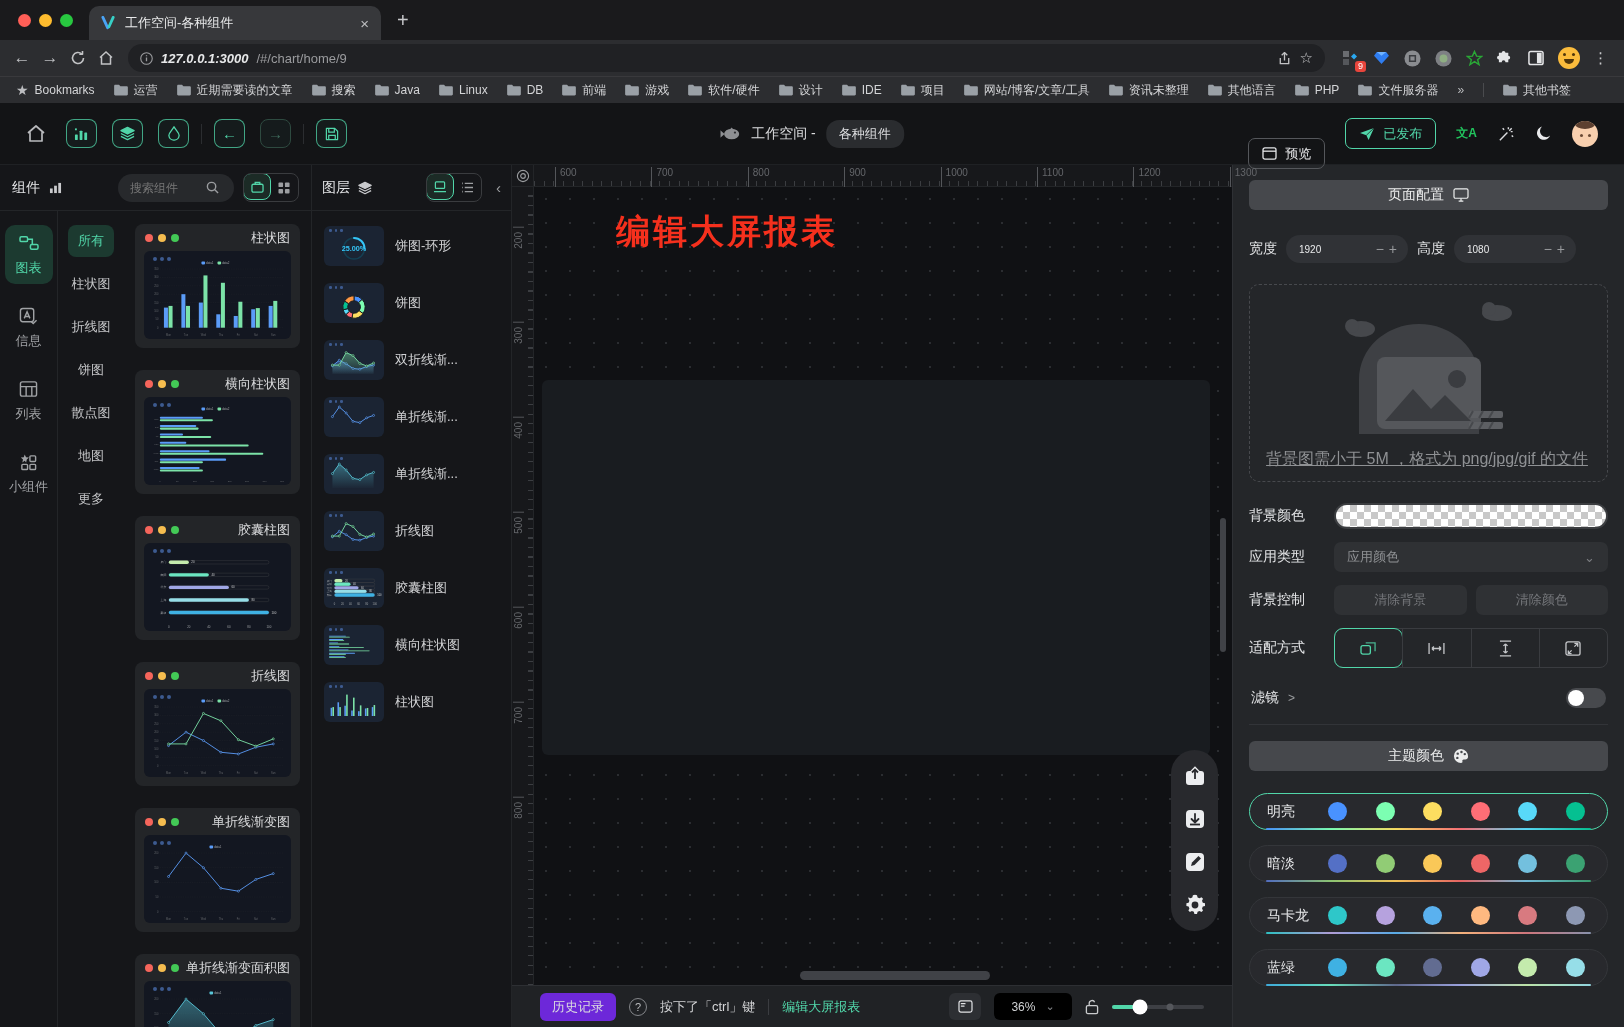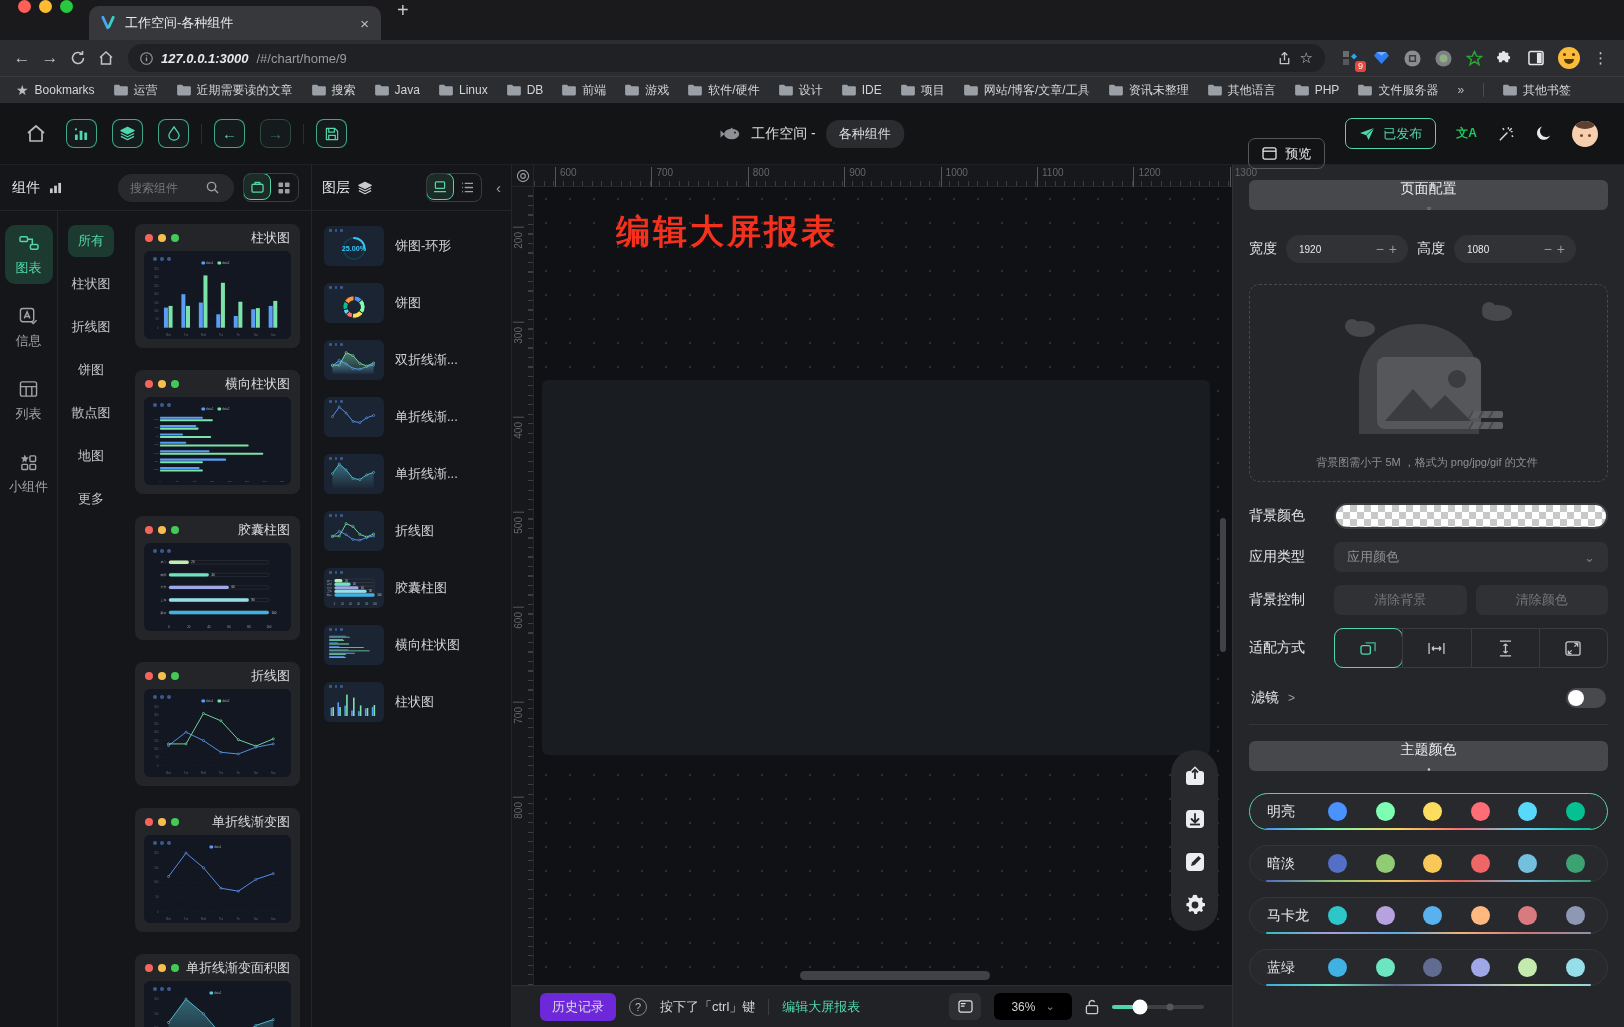--- a/index.html
+++ b/index.html
@@ -2,21 +2,21 @@
 <html><head>
 <meta charset="utf-8">
 <style>
   html,body{margin:0;padding:0;background:#000;}
   *{box-sizing:border-box;}
   .screen{position:relative;width:1624px;height:1027px;background:#101114;overflow:hidden;
           font-family:"Liberation Sans",sans-serif;color:#d8d9da;}
   svg{display:block;}
 
   
-  .tabstrip{height:40px;background:#1a1a1c;display:flex;align-items:flex-start;}
+  .tabstrip{height:40px;background:#1a1a1c;display:flex;align-items:center;}
   .lights{display:flex;gap:8px;margin:0 16px 0 18px;}
   .light{width:13px;height:13px;border-radius:50%;}
   .light.red{background:#ff5f57;}.light.yel{background:#febc2e;}.light.grn{background:#28c840;}
   .tab{width:292px;height:34px;margin-top:6px;background:#37383b;border-radius:10px 10px 0 0;
        display:flex;align-items:center;padding:0 12px;gap:9px;}
   .tab-title{font-size:13px;color:#e8e9ea;flex:1;white-space:nowrap;overflow:hidden;}
   .tab-close{color:#bdbec0;font-size:15px;line-height:1;}
   .newtab{margin-left:16px;font-size:20px;color:#c7c8ca;line-height:1;}
 
   .toolbar{height:36px;background:#2c2d30;display:flex;align-items:center;padding:0 8px;}
@@ -155,30 +155,30 @@
   .slider{width:92px;height:4px;background:#3d3f44;border-radius:2px;position:relative;}
   .slider .fill{position:absolute;left:0;top:0;bottom:0;width:30%;background:#51d6a9;border-radius:2px;}
   .slider .knob{position:absolute;left:30%;top:50%;transform:translate(-50%,-50%);width:15px;height:15px;
       background:#fff;border-radius:50%;}
   .slider .mark{position:absolute;left:63%;top:50%;transform:translate(-50%,-50%);width:7px;height:7px;
       background:#55575c;border-radius:50%;}
 
   
   .right{flex:1;background:#242629;border-left:1px solid #2e3034;padding:15px 16px;overflow:hidden;}
   .sect-bar{height:30px;background:#46484c;border-radius:6px;display:flex;align-items:center;
-      justify-content:center;gap:9px;color:#eceded;font-size:14px;flex-direction:column;}
+      justify-content:center;gap:9px;color:#eceded;font-size:14px;}
   .dims{display:flex;align-items:center;gap:9px;margin:25px 0 21px;}
   .dim-label{color:#e3e4e6;font-size:14px;flex:none;}
   .dim-input{width:122px;height:28px;background:#303236;border-radius:15px;display:flex;align-items:center;
       padding:0 11px;gap:5px;}
   .dim-input input{flex:1;min-width:0;background:none;border:none;outline:none;color:#e9eaeb;font-size:10px;
       font-family:"Liberation Sans",sans-serif;}
   .mp{color:#989a9d;font-size:14px;}
   .upload{border:1px dashed #47494d;border-radius:10px;height:198px;position:relative;margin-bottom:21px;}
-  .upload-hint{position:absolute;left:0;right:3px;bottom:11px;text-align:center;font-size:11px;color:#8f9194;}
+  .upload-hint{position:absolute;left:0;right:3px;bottom:11px;text-align:center;font-size:16px;color:#8f9194;text-decoration:underline;}
   .upload-art{position:absolute;left:50%;top:14px;transform:translateX(-50%);}
   .prow{display:flex;align-items:center;margin-bottom:13px;gap:9px;}
   .prow-label{width:76px;color:#e3e4e6;font-size:14px;flex:none;}
   .swatch{flex:1;height:26px;border-radius:13px;border:2px solid #3b3d40;
       background:repeating-conic-gradient(#ffffff 0% 25%,#c8c8c8 0% 50%) 0 0/14px 14px;}
   .rselect{flex:1;height:30px;background:#2f3134;border-radius:7px;display:flex;align-items:center;
       padding:0 13px;color:#8f9194;font-size:13px;}
   .rselect .cv{margin-left:auto;color:#7c7e82;}
   .ghost-btn{flex:1;height:30px;background:#2f3134;border-radius:7px;display:flex;align-items:center;
       justify-content:center;color:#75777b;font-size:13px;}

